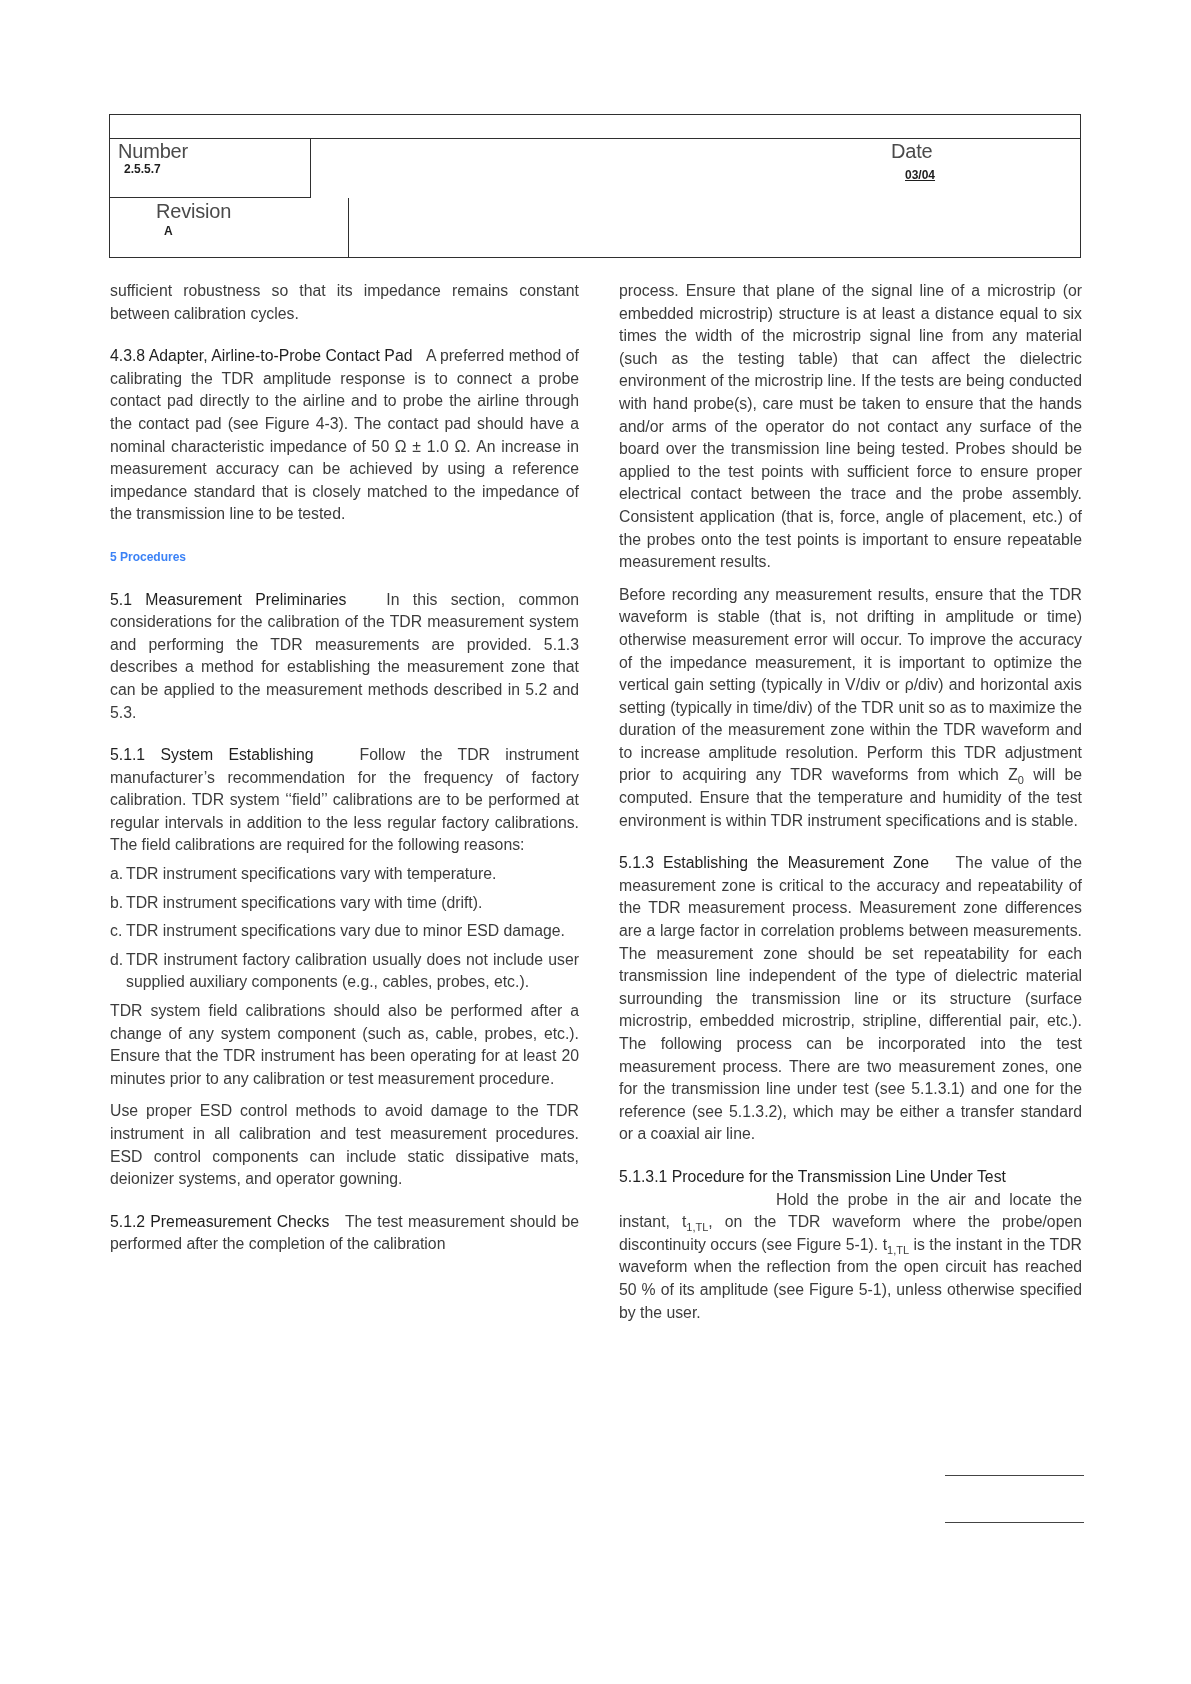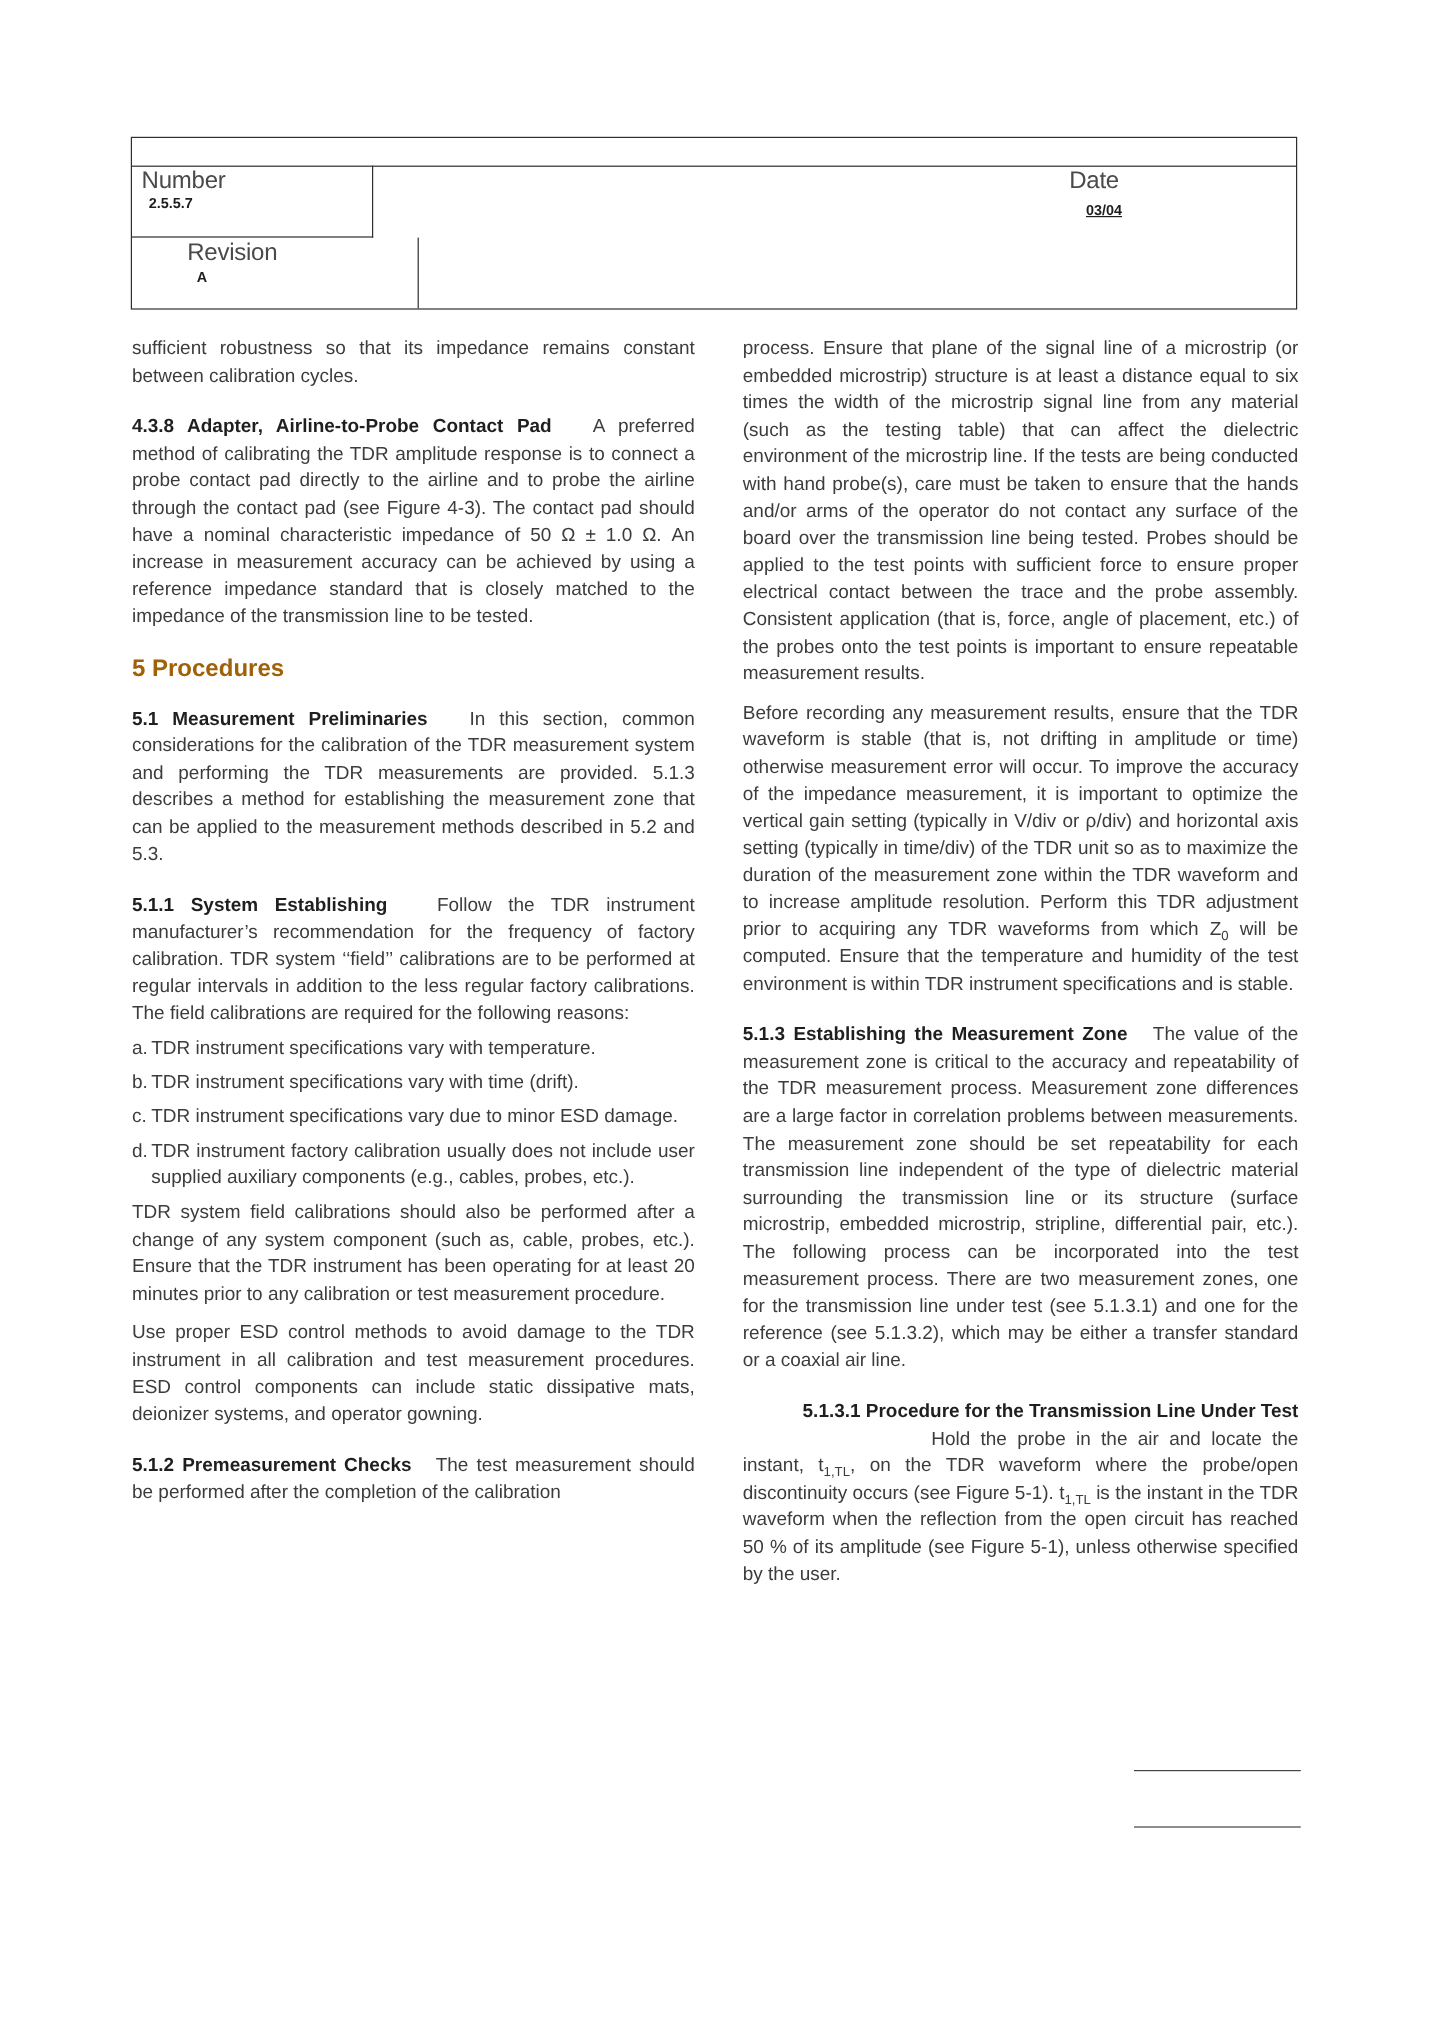--- a/index.html
+++ b/index.html
@@ -15,22 +15,22 @@
   .c-rev { left:0; top:83px; width:201px; height:59px; border-right:1.5px solid #2f2f2f;margin-left:38px; }
   .c-sub { left:201px; top:23px; width:572px; height:119px; border-right:1.5px solid #2f2f2f; }
   .c-date { left:773px; top:23px; width:196px; height:119px; }
 
   .col { position:absolute; top:280px; font-size:15.8px; line-height:22.6px; text-align:justify; color:#3c3c3c; }
   .col.left { left:110px; width:469px; }
   .col.right { left:619px; width:463px; }
   .col p { margin:0; }
   .gap { height:20px; }
   .gap-s { height:10px; }
-  .h { font-weight:bold; color:#1f1f1f; }
-  .h-sec { font-weight:bold; color:#a16207; font-size:20px; }
+  .h { font-weight:normal; color:#1f1f1f; }
+  .h-sec { font-weight:bold; color:#3b82f6; font-size:12px; }
   .li { display:flex; margin:0 0 6px 0; }
   .li .m { width:16px; flex:none; }
   .li .t { flex:1; text-align:justify; }
   .indent { text-indent:157px; }
   sub { font-size:11px; line-height:0; }
   .it { }
   .rule { position:absolute; left:945px; width:139px; height:0; border-top:1.6px solid #444; }
 </style>
 </head>
 <body>
@@ -85,18 +85,18 @@
   <p><span class="h">5.1.2 Premeasurement Checks</span>&nbsp;&nbsp;&nbsp;<span>The test measurement should be performed after the completion of the calibration</span></p>
 </div>
 
 <div class="col right">
   <p>process. Ensure that plane of the signal line of a microstrip (or embedded microstrip) structure is at least a distance equal to six times the width of the microstrip signal line from any material (such as the testing table) that can affect the dielectric environment of the microstrip line. If the tests are being conducted with hand probe(s), care must be taken to ensure that the hands and/or arms of the operator do not contact any surface of the board over the transmission line being tested. Probes should be applied to the test points with sufficient force to ensure proper electrical contact between the trace and the probe assembly. Consistent application (that is, force, angle of placement, etc.) of the probes onto the test points is important to ensure repeatable measurement results.</p>
   <div class="gap-s"></div>
   <p><span>Before recording any measurement results, ensure that the TDR waveform is stable (that is, not drifting in amplitude or time) otherwise measurement error will occur. To improve the accuracy of the impedance measurement, it is important to optimize the vertical gain setting (typically in V/div or ρ/div) and horizontal axis setting (typically in time/div) of the TDR unit so as to maximize the duration of the measurement zone within the TDR waveform and to increase amplitude resolution. Perform this TDR adjustment prior to acquiring any TDR waveforms from which </span><span class="it"><span>Z</span><sub>0</sub></span><span> will be computed. Ensure that the temperature and humidity of the test environment is within TDR instrument specifications and is stable.</span></p>
   <div class="gap"></div>
   <p><span class="h">5.1.3 Establishing the Measurement Zone</span>&nbsp;&nbsp;&nbsp;<span>The value of the measurement zone is critical to the accuracy and repeatability of the TDR measurement process. Measurement zone differences are a large factor in correlation problems between measurements. The measurement zone should be set repeatability for each transmission line independent of the type of dielectric material surrounding the transmission line or its structure (surface microstrip, embedded microstrip, stripline, differential pair, etc.). The following process can be incorporated into the test measurement process. There are two measurement zones, one for the transmission line under test (see 5.1.3.1) and one for the reference (see 5.1.3.2), which may be either a transfer standard or a coaxial air line.</span></p>
   <div class="gap"></div>
-  <p class="h" style="text-align:right">5.1.3.1 Procedure for the Transmission Line Under Test</p>
+  <p class="h" style="text-align:left">5.1.3.1 Procedure for the Transmission Line Under Test</p>
   <p class="indent"><span>Hold the probe in the air and locate the instant, </span><span class="it"><span>t</span><sub>1,TL</sub></span><span>, on the TDR waveform where the probe/open discontinuity occurs (see Figure 5-1). </span><span class="it"><span>t</span><sub>1,TL</sub></span><span> is the instant in the TDR waveform when the reflection from the open circuit has reached 50 % of its amplitude (see Figure 5-1), unless otherwise specified by the user.</span></p>
 </div>
 
 <div class="rule" style="top:1475px;"></div>
 <div class="rule" style="top:1522px;"></div>
 
 </body></html>

